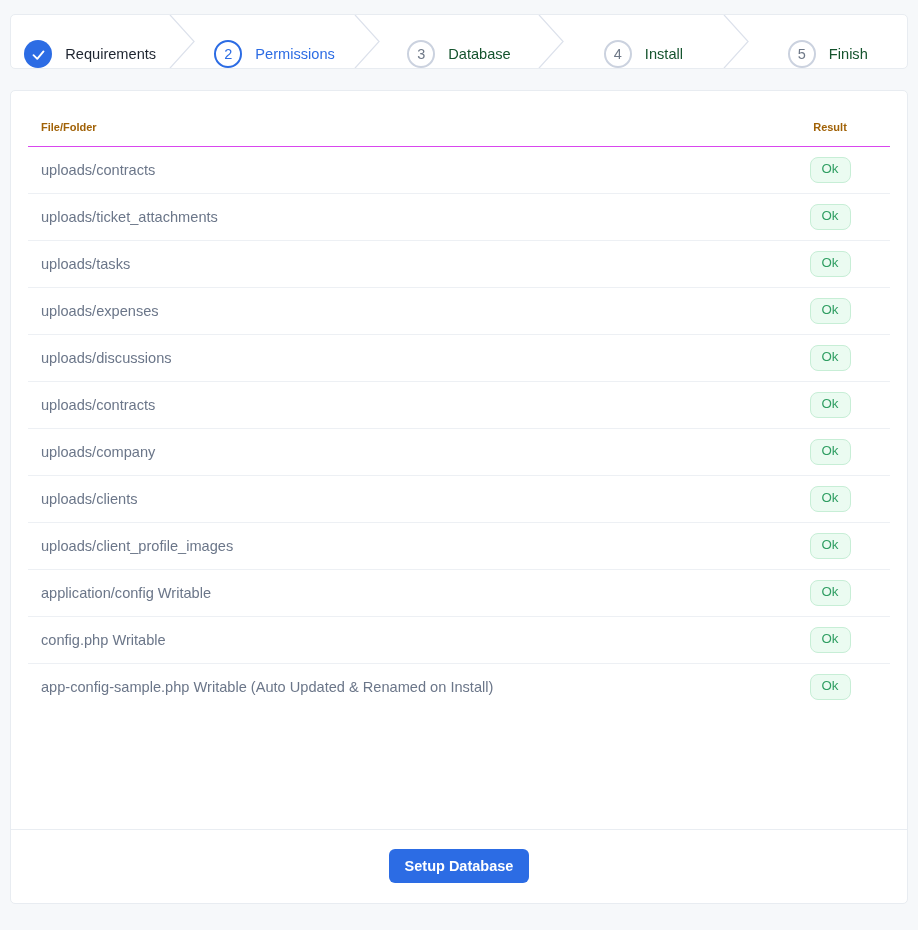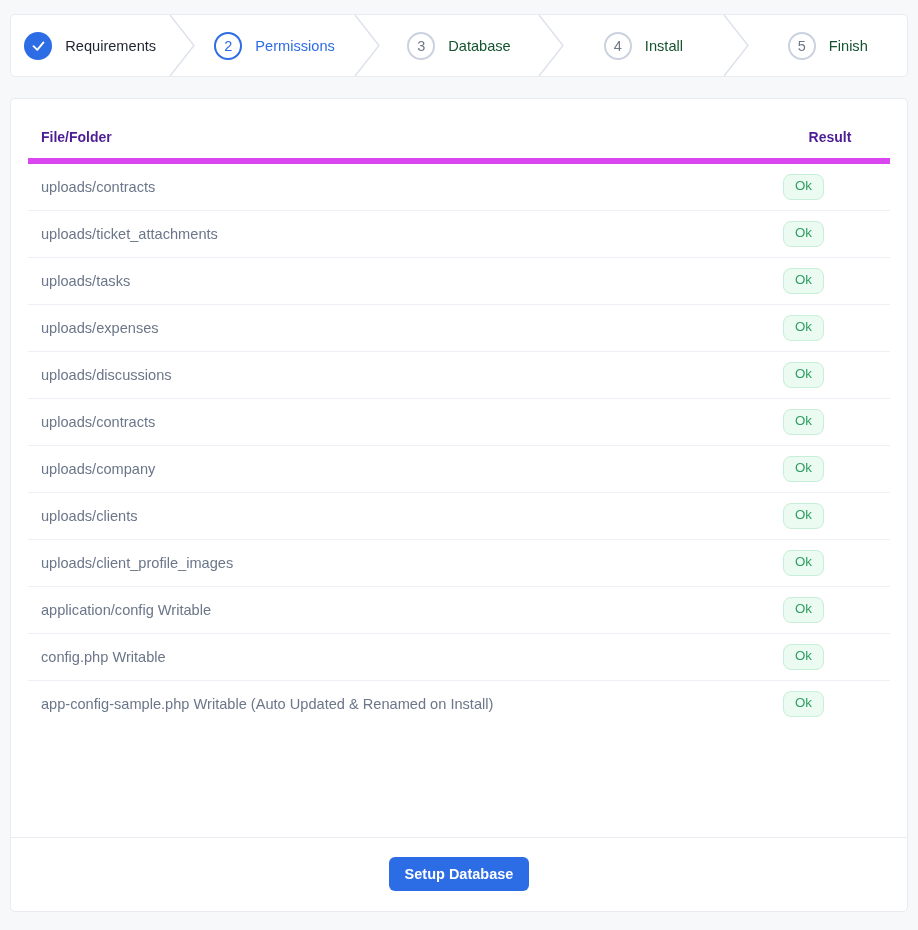--- a/index.html
+++ b/index.html
@@ -15,23 +15,23 @@
   .page { padding: 14px 10px 16px; }
 
   .card {
     background: #ffffff;
     border: 1px solid #e8ecf1;
     border-radius: 5px;
   }
 
   
   .stepper {
-    height: 63px;
+    height: 55px;
     display: flex;
-    align-items: center;
+    align-items: flex-end;
     overflow: hidden;
   }
   .step {
     flex: 1 1 0;
     display: flex;
     align-items: center;
     justify-content: center;
     gap: 13px;
     min-width: 0;
   }
@@ -52,34 +52,34 @@
   .label-done     { color: #1e2530; }
   .label-active   { color: var(--primary, #2c6ce4); }
   .label-upcoming { color: #14532d; }
 
   
   .main-card { margin-top: 21px; min-height: 814px; display: flex; flex-direction: column; }
   .table-wrap { padding: 20px 17px 19px; flex: 1 1 auto; }
   table { width: 100%; border-collapse: collapse; }
   th {
     text-align: left;
-    font-size: 14px;
+    font-size: 11px;
     font-weight: 700;
-    color: #4c1d95;
+    color: #a16207;
     padding: 10px 13px 13px;
-    border-bottom: 6px solid #d946ef;
+    border-bottom: 1px solid #d946ef;
   }
   th.col-result { width: 120px; text-align: center; }
   td {
     font-size: 14.6px;
     color: #6b7689;
     padding: 15px 13px;
     border-bottom: 1px solid #edf0f4;
   }
-  td.cell-result { text-align: left; padding-top: 10px; padding-bottom: 10px; }
+  td.cell-result { text-align: center; padding-top: 10px; padding-bottom: 10px; }
   tbody tr:last-child td { border-bottom: none; }
   .badge {
     display: inline-block;
     padding: 4px 11px 5px;
     border: 1px solid var(--success-border, #c7eed6);
     background: var(--success-bg, #ebfbf1);
     color: var(--success-text, #2f9e62);
     border-radius: 8px;
     font-size: 13.3px;
     line-height: 1.1;

